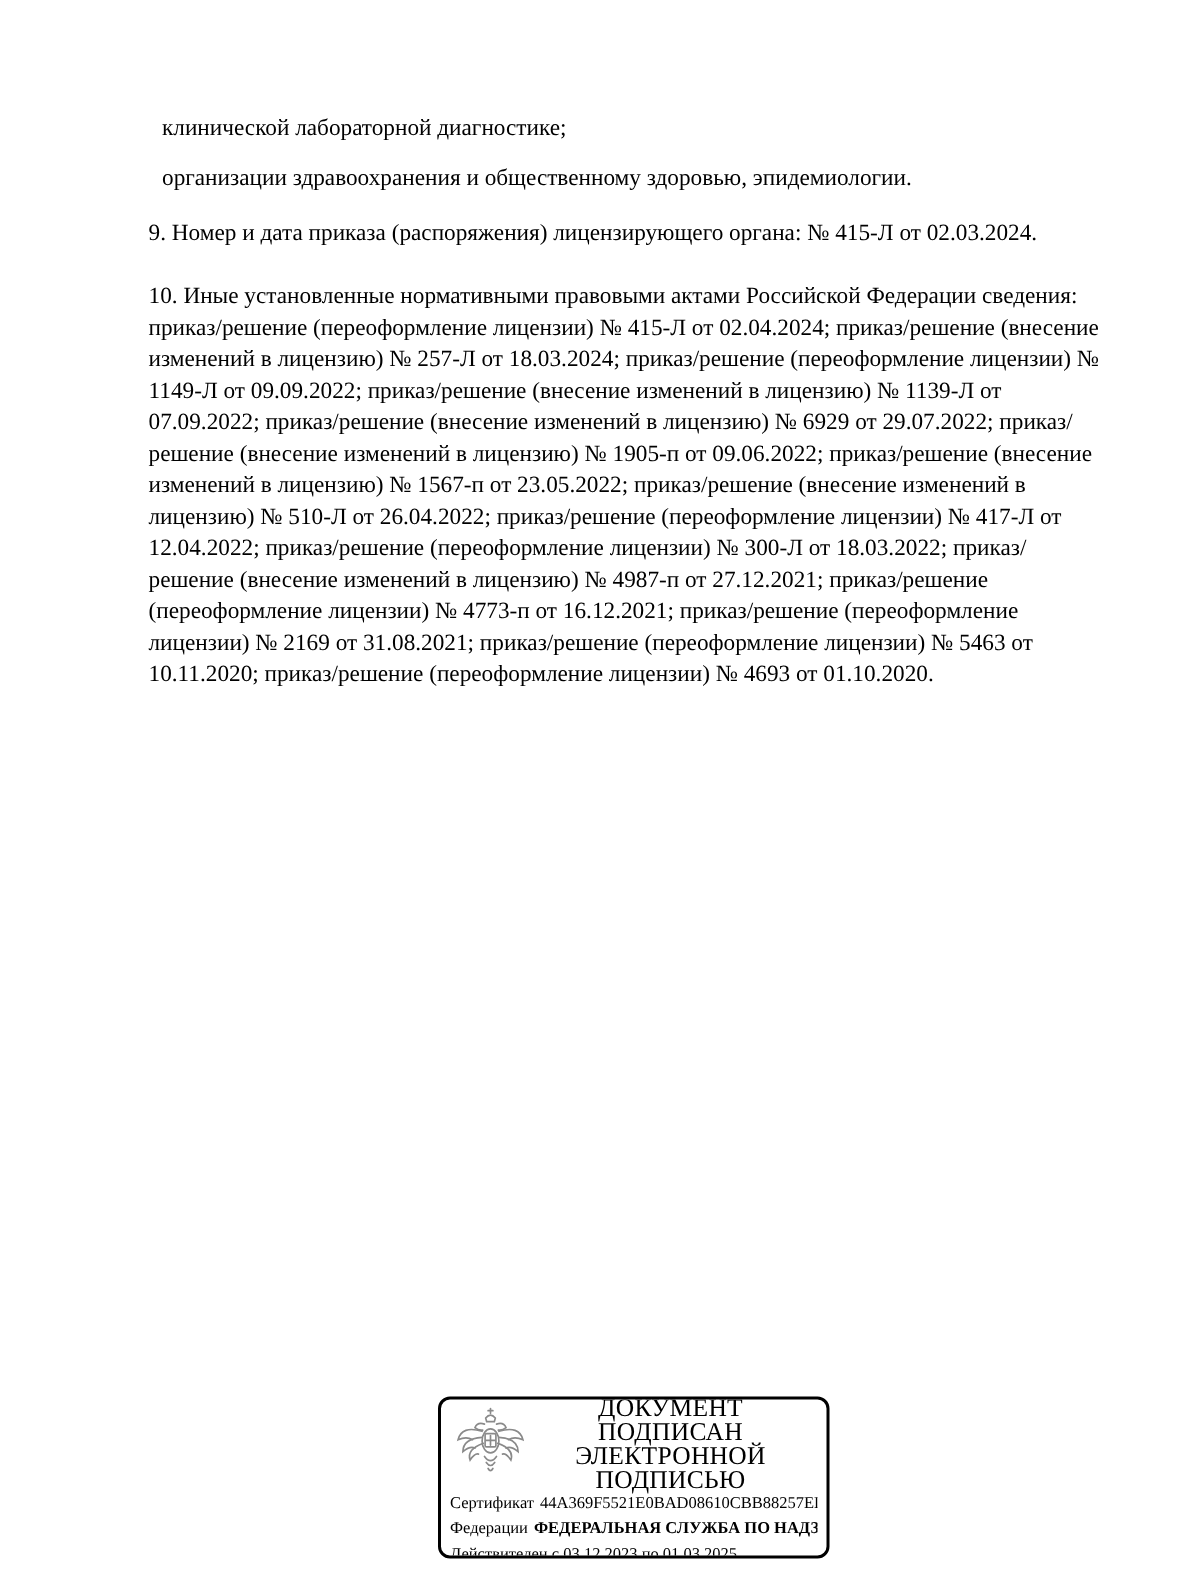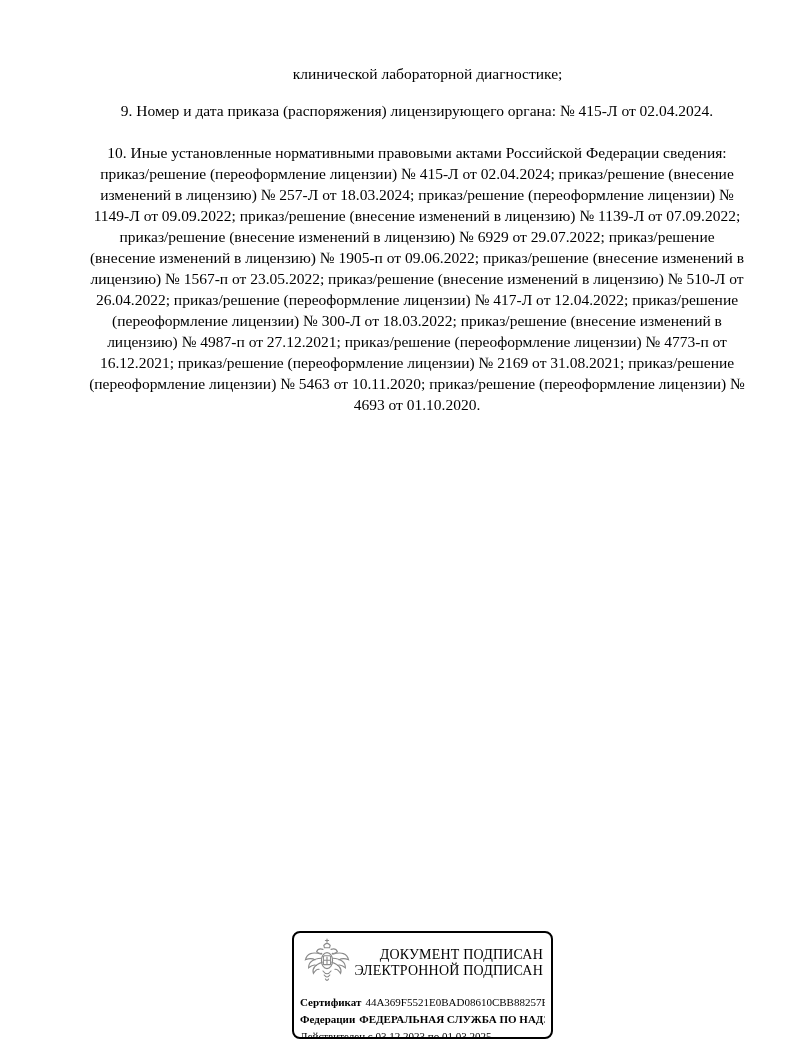--- a/index.html
+++ b/index.html
@@ -20,21 +20,21 @@
   }
   .content {
     position: absolute;
     left: 87px;
     top: 63px;
     width: 660px;
     font-size: 15.5px;
     line-height: 21px;
     text-align: left;
   }
-  .para { margin: 0; text-align: center; }
+  .para { margin: 12px; }
   .intro-line { margin-left: 21px; }
   .item9 { margin-top: 16px; }
   .item10 { margin-top: 21px; }
   .note { margin-top: 21px; }
 
   .stamp {
     position: absolute;
     left: 292px;
     top: 931px;
     width: 261px;
@@ -53,48 +53,49 @@
   }
   .emblem {
     flex: 0 0 auto;
     width: 48px;
     height: 52px;
     margin-left: 3px;
     margin-top: 1px;
   }
   .stamp-title {
     flex: 1 1 auto;
-    text-align: right;
-    font-size: 14px;
+    text-align: center;
+    font-size: 17px;
     line-height: 16px;
     letter-spacing: 0.2px;
     padding-right: 2px;
   }
   .stamp-lines {
     margin-top: 4px;
     font-size: 11px;
     line-height: 17px;
   }
   .stamp-line {
     white-space: nowrap;
     overflow: hidden;
   }
-  .lbl { margin-right: 4px; font-weight: bold; }
+  .lbl { margin-right: 4px; }
   .owner-value { font-weight: bold; }
 </style>
 </head>
 <body>
 
 <div class="page">
 
   <div class="content">
 
     <div class="para intro-line">клинической лабораторной диагностике;</div>
+    <div class="para intro-line">организации здравоохранения и общественному здоровью, эпидемиологии.</div>
 
-    <div class="para item9">9. Номер и дата приказа (распоряжения) лицензирующего органа: № 415-Л от 02.04.2024.</div>
+    <div class="para item9">9. Номер и дата приказа (распоряжения) лицензирующего органа: № 415-Л от 02.03.2024.</div>
 
     <div class="para item10">10. Иные установленные нормативными правовыми актами Российской Федерации сведения: приказ/решение (переоформление лицензии) № 415-Л от 02.04.2024; приказ/решение (внесение изменений в лицензию) № 257-Л от 18.03.2024; приказ/решение (переоформление лицензии) № 1149-Л от 09.09.2022; приказ/решение (внесение изменений в лицензию) № 1139-Л от 07.09.2022; приказ/решение (внесение изменений в лицензию) № 6929 от 29.07.2022; приказ/решение (внесение изменений в лицензию) № 1905-п от 09.06.2022; приказ/решение (внесение изменений в лицензию) № 1567-п от 23.05.2022; приказ/решение (внесение изменений в лицензию) № 510-Л от 26.04.2022; приказ/решение (переоформление лицензии) № 417-Л от 12.04.2022; приказ/решение (переоформление лицензии) № 300-Л от 18.03.2022; приказ/решение (внесение изменений в лицензию) № 4987-п от 27.12.2021; приказ/решение (переоформление лицензии) № 4773-п от 16.12.2021; приказ/решение (переоформление лицензии) № 2169 от 31.08.2021; приказ/решение (переоформление лицензии) № 5463 от 10.11.2020; приказ/решение (переоформление лицензии) № 4693 от 01.10.2020.</div>
 
 
   </div>
 
   <div class="stamp">
 
     <div class="stamp-header">
 
@@ -119,21 +120,21 @@
         <path d="M37 26 Q53 27 53 38 Q47 33 43 35"></path>
         <path d="M36 31 Q50 36 47 45 Q43 39 40 40"></path>
 
         <path d="M25 42 q5 7 10 0"></path>
         <path d="M26.5 47 q3.5 5 7 0"></path>
         <path d="M28 52 q2 3.5 4 0"></path>
       </svg>
 
       <div class="stamp-title">
         <div>ДОКУМЕНТ ПОДПИСАН</div>
-        <div>ЭЛЕКТРОННОЙ ПОДПИСАН</div>
+        <div>ЭЛЕКТРОННОЙ ПОДПИСЬЮ</div>
       </div>
 
     </div>
 
     <div class="stamp-lines">
 
       <div class="stamp-line">
         <span class="lbl">Сертификат</span><span>44A369F5521E0BAD08610CBB88257ED3</span>
       </div>
 

